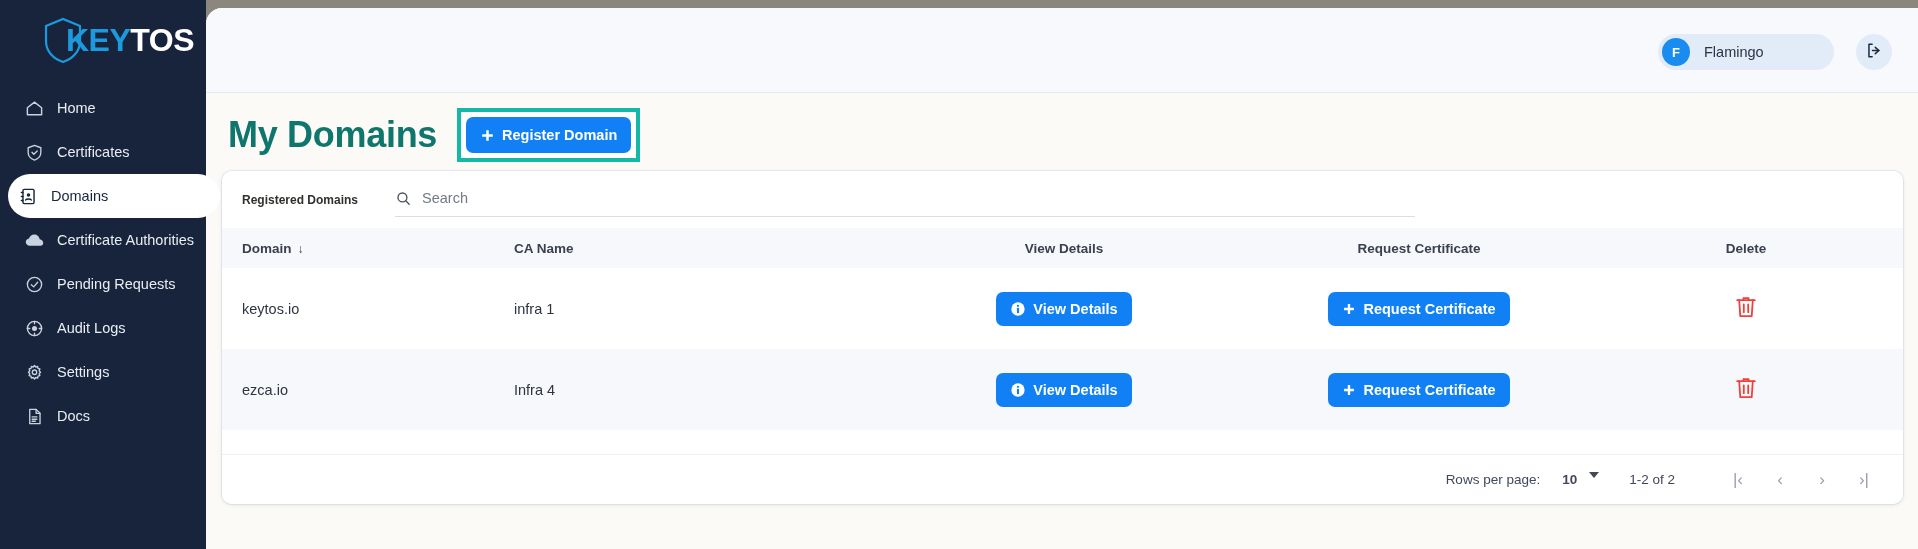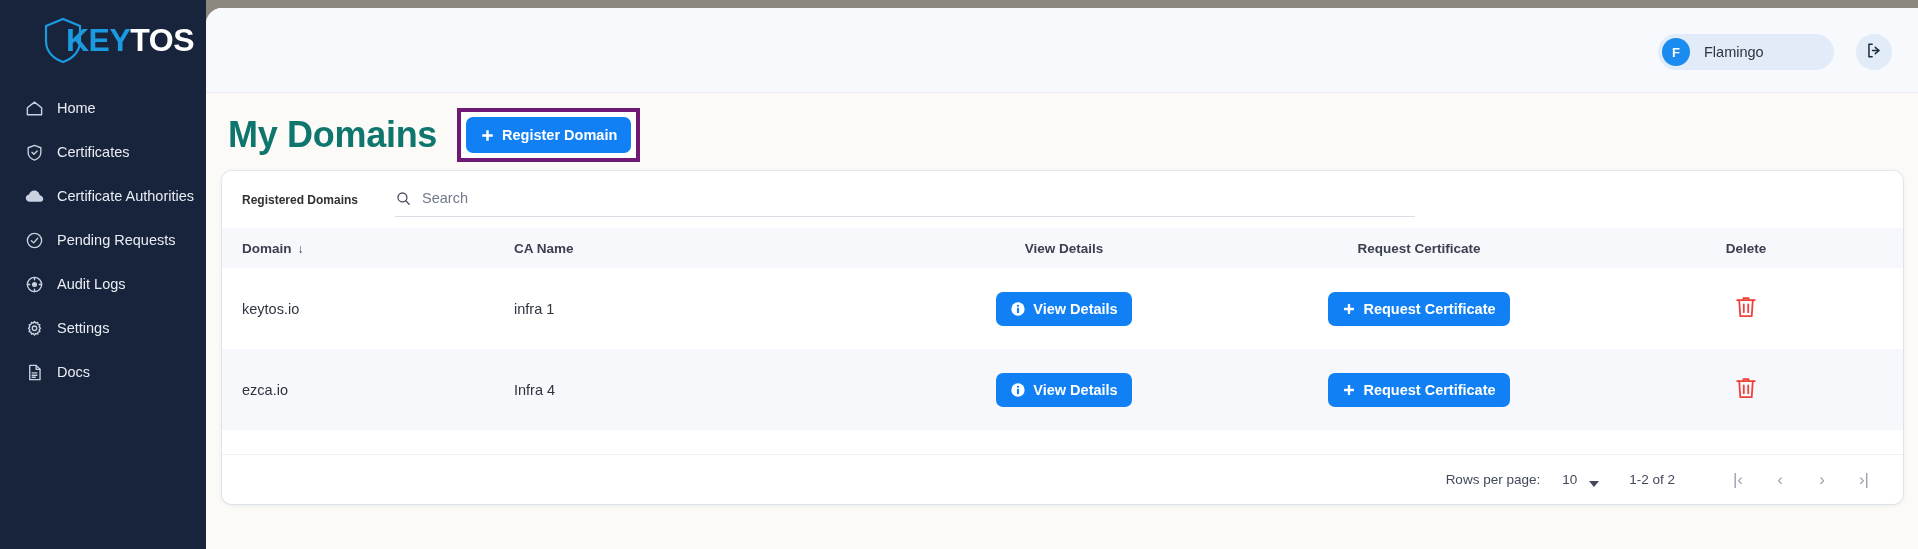--- a/index.html
+++ b/index.html
@@ -105,21 +105,21 @@
     position: absolute; left: 22px; top: 100px;
     display: flex; align-items: center;
   }
   .page-title {
     font-size: 36px; font-weight: bold; color: #0f766e;
     letter-spacing: -0.3px;
     text-align: center;
   }
   .reg-highlight {
     margin-left: 20px;
-    border: 4px solid #701a75;
+    border: 4px solid #14b8a6;
     background: #ffffff;
     padding: 5px;
     display: inline-flex;
   }
   .btn-blue {
     background: #1180f5; color: #fff;
     border: none; border-radius: 7px;
     font-size: 14.5px; font-weight: 600;
     font-family: "Liberation Sans", sans-serif;
     display: inline-flex; align-items: center;
@@ -189,21 +189,21 @@
   .pager {
     position: absolute; left: 0; bottom: 0;
     width: 1681px; height: 50px;
     background: #ffffff;
     border-top: 1px solid #eef0f5;
     display: flex; align-items: center; justify-content: flex-end;
     padding-right: 18px;
     font-size: 13.5px; color: #41485a;
   }
   .pager .lbl { margin-right: 22px; }
-  .pager .rpp { display: flex; align-items: flex-end; cursor: pointer; margin-right: 30px; }
+  .pager .rpp { display: flex; align-items: flex-start; cursor: pointer; margin-right: 30px; font-weight: bold; }
   .pager .rpp .val { margin-right: 12px; }
   .pager .range { margin-right: 42px; }
   .pg-btn {
     width: 42px; height: 36px;
     display: flex; align-items: center; justify-content: center;
     background: none; border: none; cursor: pointer;
     color: #9aa1ae; font-size: 17px;
     font-family: "Liberation Sans", sans-serif;
   }
   .caret { width: 0; height: 0; border-left: 5px solid transparent; border-right: 5px solid transparent; border-top: 6px solid #41485a; }
@@ -238,20 +238,31 @@
       <div class="nav-item">
         <span class="nav-ico">
           <svg width="19" height="19" viewBox="0 0 24 24" fill="none" stroke="#c9d2de" stroke-width="1.7" stroke-linecap="round" stroke-linejoin="round">
             <path d="M12 3 L20 6 V12 C20 17 16.5 20 12 21.5 C7.5 20 4 17 4 12 V6 Z"></path>
             <path d="M8.8 11.8 L11.2 14.2 L15.4 10"></path>
           </svg>
         </span>
         <span>Certificates</span>
       </div>
 
+      <div class="nav-item active">
+        <span class="nav-ico">
+          <svg width="19" height="19" viewBox="0 0 24 24" fill="none" stroke="#17243c" stroke-width="1.8" stroke-linecap="round" stroke-linejoin="round">
+            <rect x="5" y="3" width="14" height="18" rx="1.6"></rect>
+            <circle cx="12" cy="10" r="2.2" class="fillme" fill="#17243c" stroke="none"></circle>
+            <path d="M8.4 16.4 C9.2 14.6 14.8 14.6 15.6 16.4"></path>
+            <path d="M3 7 H5 M3 12 H5 M3 17 H5"></path>
+          </svg>
+        </span>
+        <span>Domains</span>
+      </div>
 
       <div class="nav-item">
         <span class="nav-ico">
           <svg width="21" height="21" viewBox="0 0 24 24" fill="#c9d2de" stroke="none">
             <path d="M6.5 18 C4 18 2 16.1 2 13.8 C2 11.7 3.6 10 5.7 9.7 C6.3 7 8.8 5 11.7 5 C14.9 5 17.6 7.4 18 10.6 C20.3 10.9 22 12.7 22 14.9 C22 16.6 20.6 18 18.9 18 Z"></path>
           </svg>
         </span>
         <span>Certificate Authorities</span>
       </div>
 

